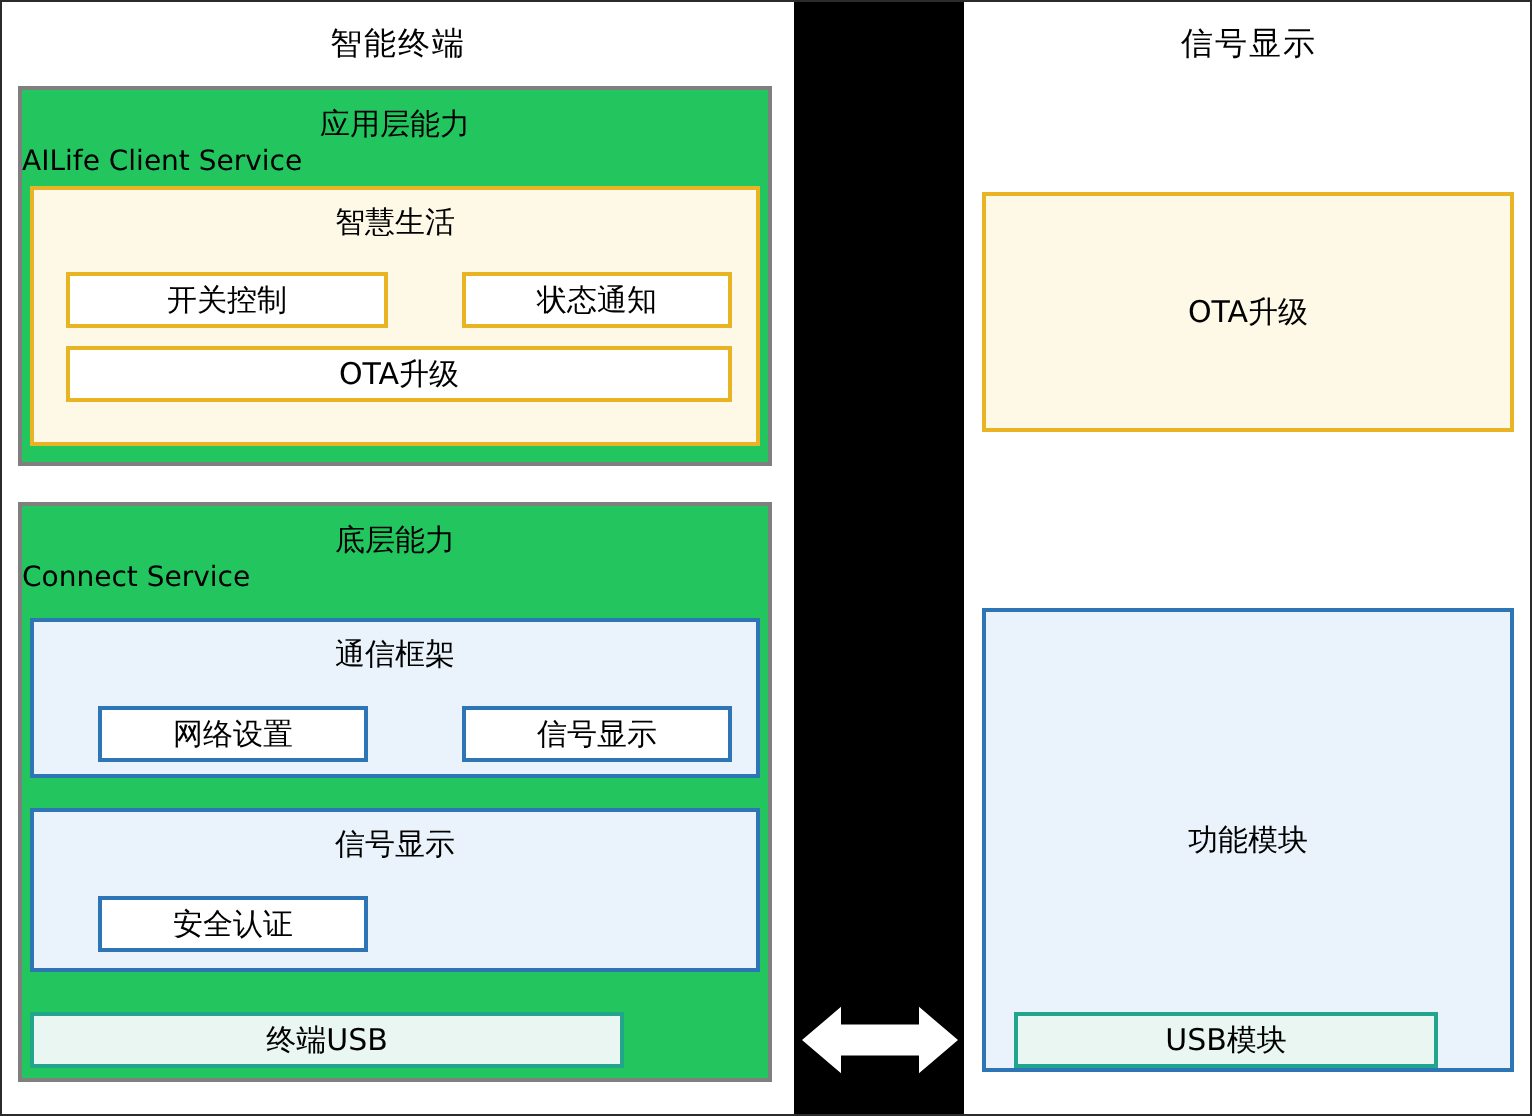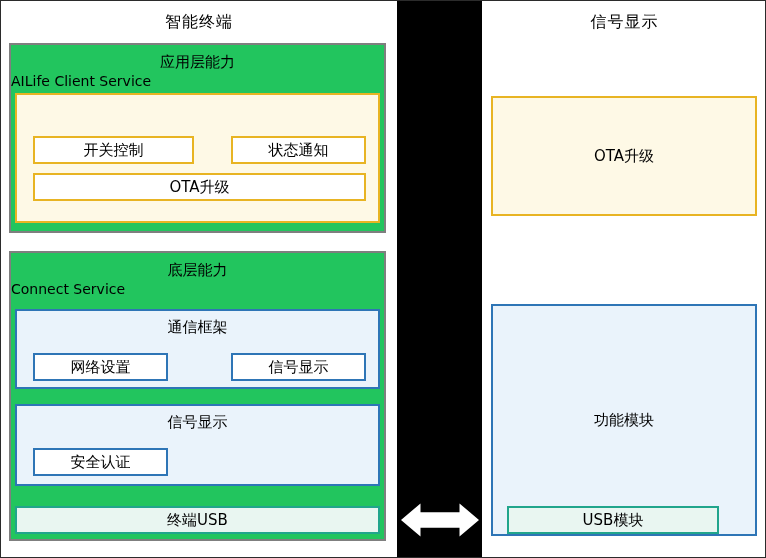--- a/index.html
+++ b/index.html
@@ -69,24 +69,24 @@
     background:#fff; border:2px solid;
   }
   .chip-gold { border-color:var(--gold,#e8b423); }
   .chip-blue { border-color:var(--blue,#2e75b6); }
   .chip-teal { border-color:var(--teal,#21a58c); background:var(--teal_fill,#e9f6f1); }
 
   .group-gold .chip-a   { left:16px;  top:41px; width:161px; }
   .group-gold .chip-b   { left:214px; top:41px; width:135px; }
   .group-gold .chip-wide{ left:16px;  top:78px; width:333px; }
 
-  .group-blue .chip-a { left:16px;  top:42px; width:135px; }
+  .group-blue .chip-a { left:32px;  top:42px; width:135px; }
   .group-blue .chip-b { left:214px; top:42px; width:135px; }
 
-  .chip-usb-left  { left:4px;  top:253px; width:365px; }
+  .chip-usb-left  { left:4px;  top:253px; width:297px; }
 
   .bigbox {
     position:absolute; left:9px; width:266px;
     border:2px solid;
     display:flex; align-items:center; justify-content:center;
     font-size:15px;
   }
   .big-gold { top:95px;  height:120px; border-color:var(--gold,#e8b423); background:var(--gold_fill,#fef9e6); }
   .big-blue { top:303px; height:232px; border-color:var(--blue,#2e75b6); background:var(--blue_fill,#eaf3fb);text-align:center; }
   .chip-usb-right { left:25px; top:505px; width:212px; }
@@ -96,20 +96,21 @@
 
 <div class="stage">
 
   <section class="panel panel-left">
     <div class="panel-title">智能终端</div>
 
     <div class="graybox box-app">
       <div class="box-title">应用层能力</div>
       <div class="box-subtitle">AILife Client Service</div>
       <div class="group group-gold">
+        <div class="group-title">智慧生活</div>
         <div class="chip chip-gold chip-a">开关控制</div>
         <div class="chip chip-gold chip-b">状态通知</div>
         <div class="chip chip-gold chip-wide">OTA升级</div>
       </div>
     </div>
 
     <div class="graybox box-base">
       <div class="box-title">底层能力</div>
       <div class="box-subtitle">Connect Service</div>
 

